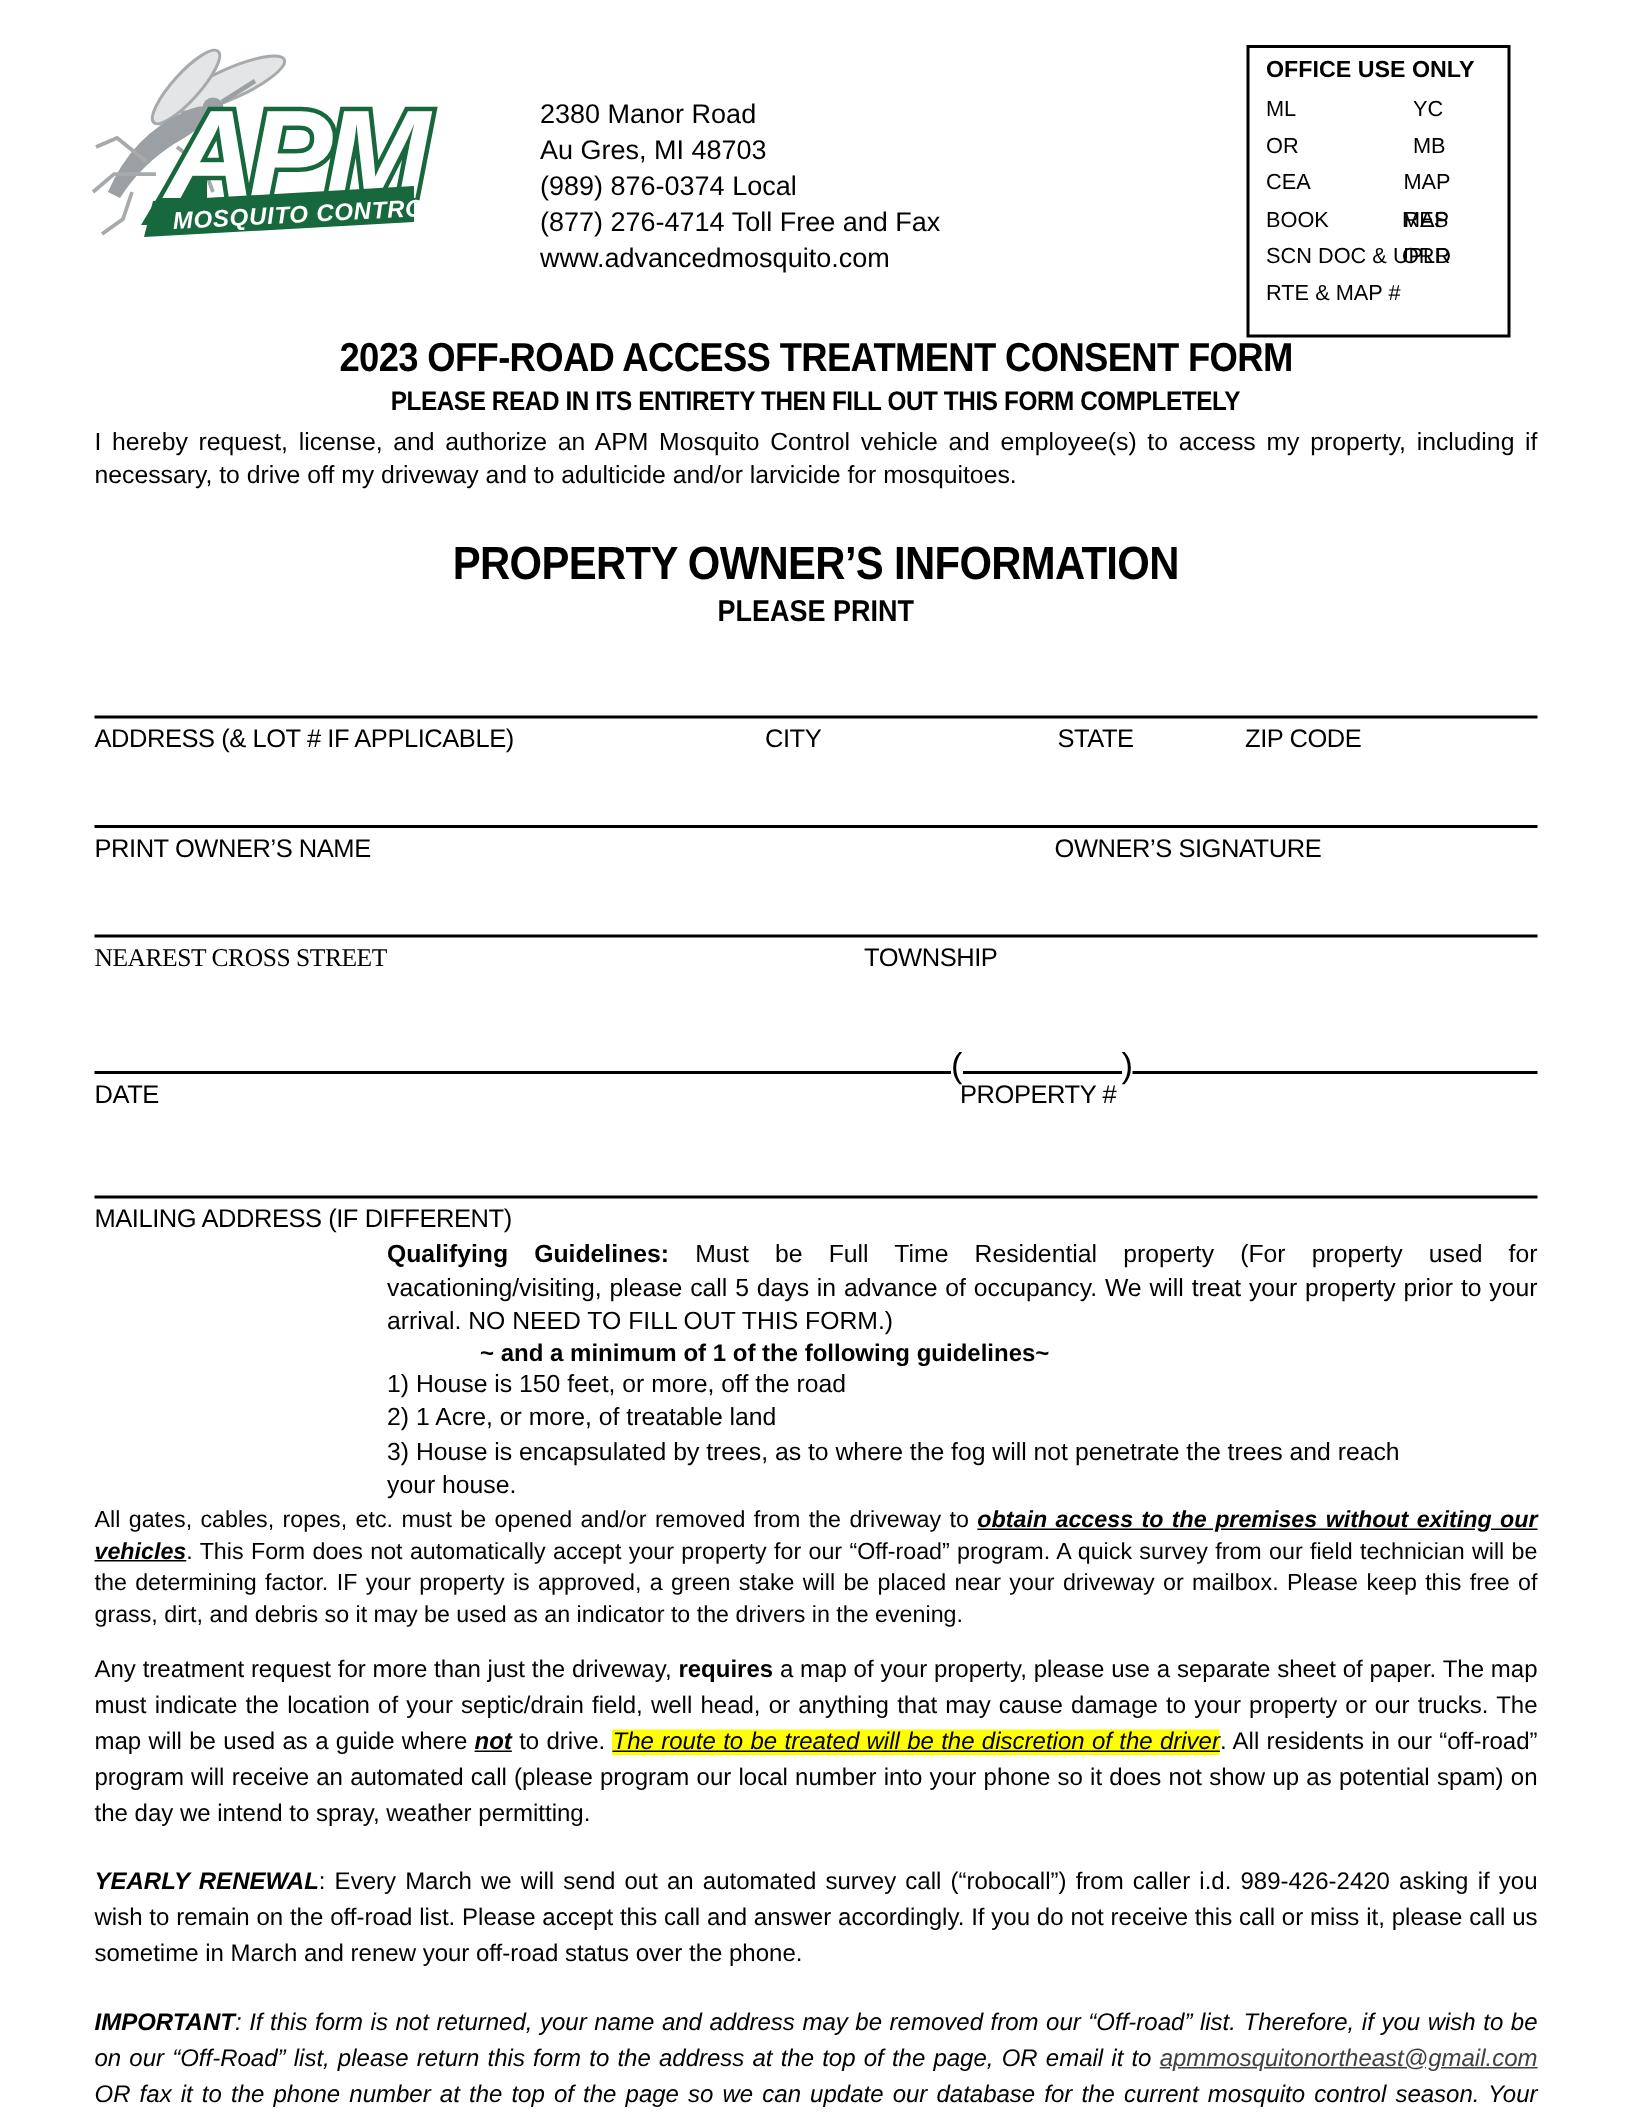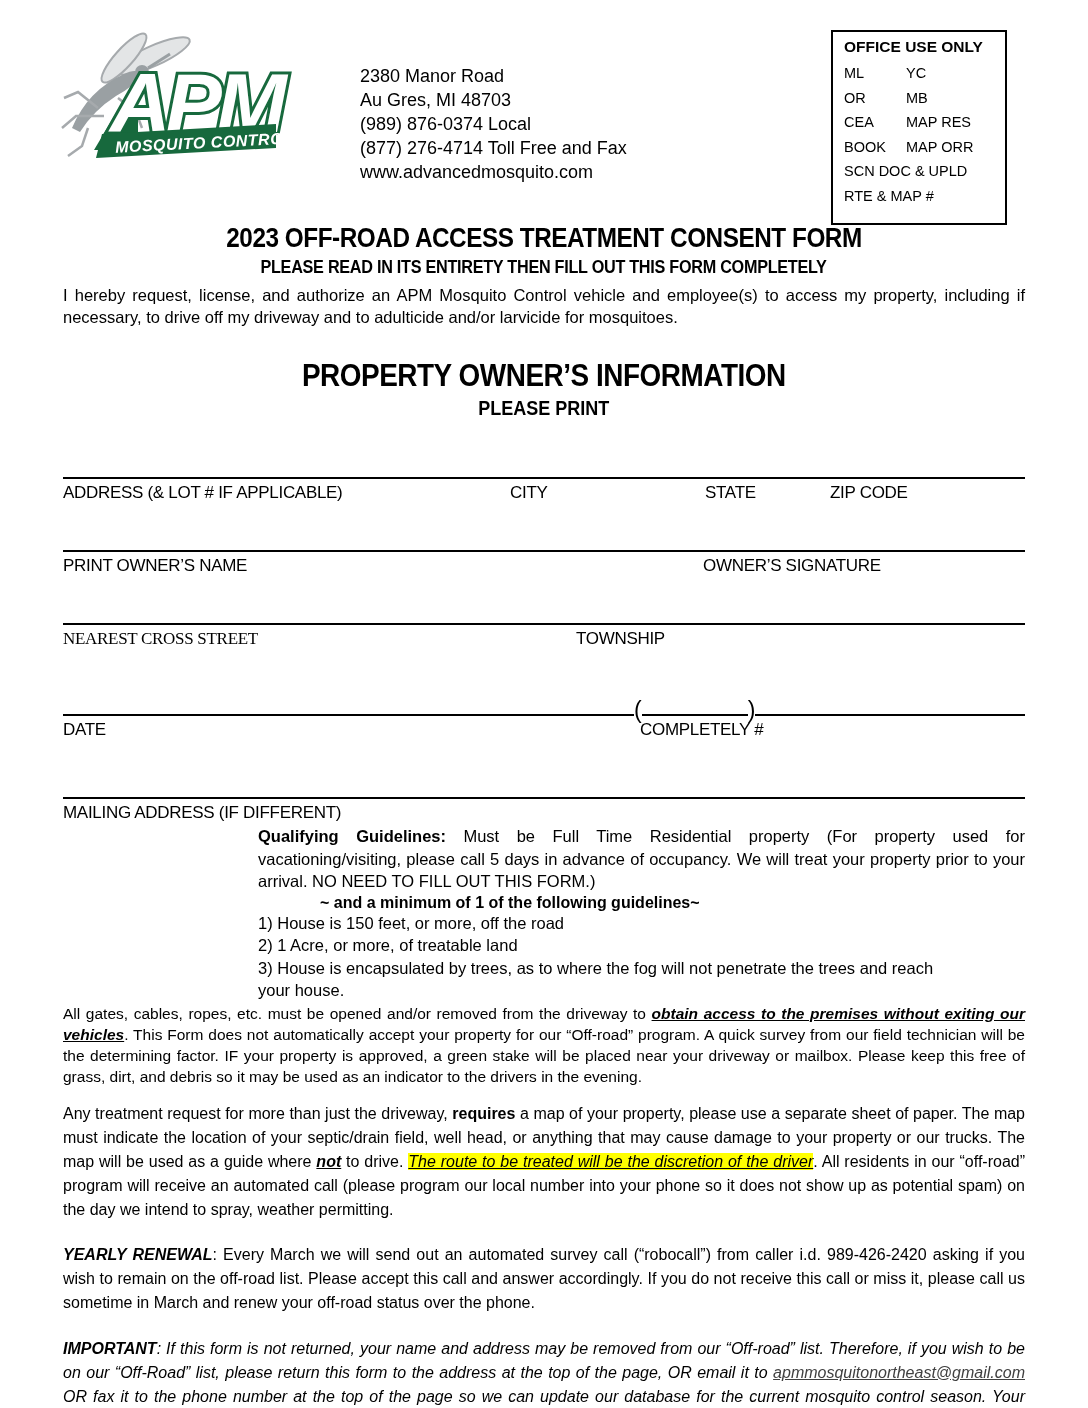--- a/index.html
+++ b/index.html
@@ -13,21 +13,21 @@
   .content { padding:0 63px; }
 
   
   .header { position:relative; height:215px; }
   .logo { position:absolute; left:58px; top:28px; width:240px; height:150px; }
   .addr-block { position:absolute; left:360px; width:390px; top:64px; 
                 font-size:18px; line-height:24px; }
   .office-box { position:absolute; left:831px; top:30px; width:176px; height:195px;
                 border:2px solid #000; padding:6px 11px; font-size:14.5px; }
   .office-box .ob-title { font-weight:bold; font-size:15.5px; margin-bottom:5px; }
-  .office-box .ob-row { display:flex; height:24.5px; line-height:24.5px; }
+  .office-box .ob-row { display:flex; height:24.5px; line-height:24.5px;gap:36px; }
   .office-box .ob-row .c1 { width:62px; }
   .office-box .ob-line { height:24.5px; line-height:24.5px; }
 
   
   .cond { display:inline-block; transform:scaleX(0.9); transform-origin:center; white-space:nowrap; }
   .title-row { text-align:center; margin-top:8px; font-weight:bold; font-size:27px; letter-spacing:-0.5px; }
   .subtitle-row { text-align:center; font-weight:bold; font-size:18px; margin-top:3px; letter-spacing:-0.3px; }
   .intro { font-size:16.5px; line-height:22px; text-align:justify; margin-top:6px; }
 
   .section-title { text-align:center; font-weight:bold; font-size:31px; margin-top:30px; letter-spacing:-0.5px; }
@@ -169,21 +169,21 @@
     <div class="frow" style="margin-top:41px;">
       <div class="phone-line">
         <div class="seg" style="width:571px;"></div>
         <span class="paren">(</span>
         <div class="seg" style="width:106px;"></div>
         <span class="paren">)</span>
         <div class="seg" style="flex:1;"></div>
       </div>
       <div class="flabels">
         <span style="left:0;">DATE</span>
-        <span style="left:577px;">COMPLETELY #</span>
+        <span style="left:577px;">PROPERTY #</span>
       </div>
     </div>
 
     <div class="frow" style="margin-top:57px;">
       <div class="rule"></div>
       <div class="flabels">
         <span style="left:0;">MAILING ADDRESS (IF DIFFERENT)</span>
       </div>
     </div>
 

